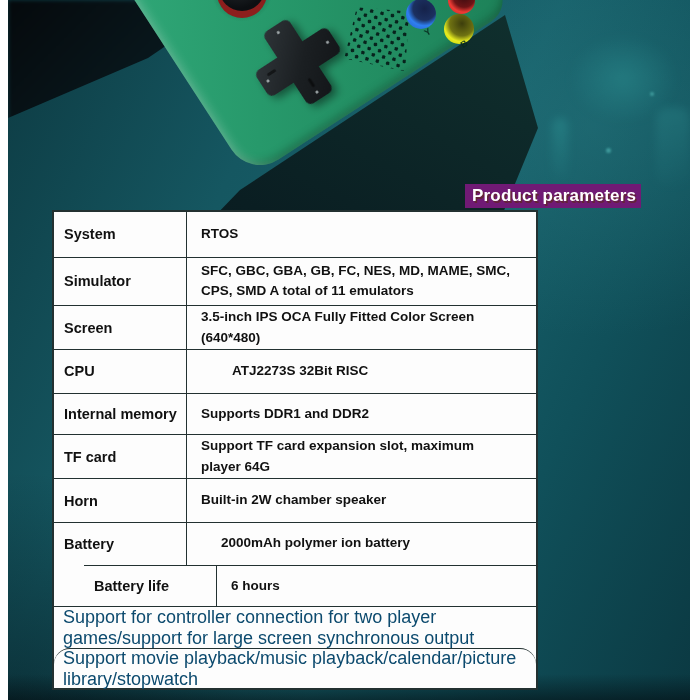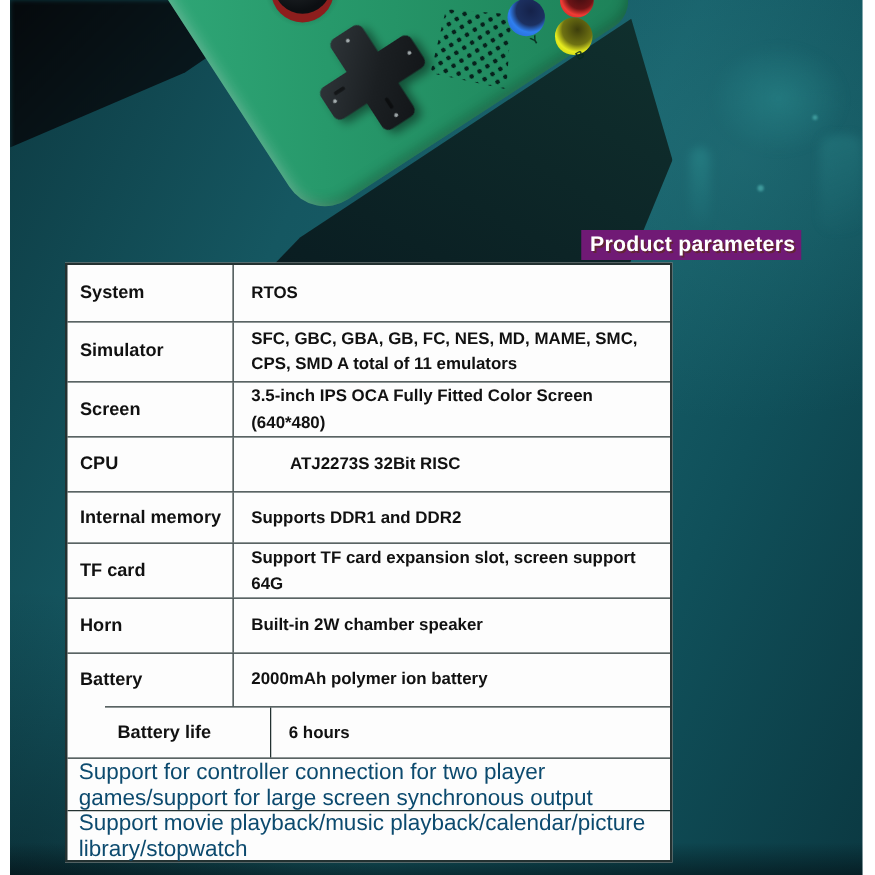--- a/index.html
+++ b/index.html
@@ -178,36 +178,36 @@
       <div class="cell cell-value">ATJ2273S 32Bit RISC</div>
     </div>
 
     <div class="spec-row" style="flex:42 0 0;">
       <div class="cell cell-label">Internal memory</div>
       <div class="cell cell-value">Supports DDR1 and DDR2</div>
     </div>
 
     <div class="spec-row" style="flex:44 0 0;">
       <div class="cell cell-label">TF card</div>
-      <div class="cell cell-value">Support TF card expansion slot, screen support 64G</div>
+      <div class="cell cell-value">Support TF card expansion slot, maximum player 64G</div>
     </div>
 
     <div class="spec-row" style="flex:44 0 0;">
       <div class="cell cell-label">Horn</div>
       <div class="cell cell-value">Built-in 2W chamber speaker</div>
     </div>
 
-    <div class="spec-row" style="flex:43 0 0;">
+    <div class="spec-row" style="flex:43 0 0;gap:20px;">
       <div class="cell cell-label">Battery</div>
       <div class="cell cell-value">2000mAh polymer ion battery</div>
     </div>
 
     <div class="spec-row" style="flex:42 0 0;margin-left:30px;">
       <div class="cell cell-label">Battery life</div>
       <div class="cell cell-value">6 hours</div>
     </div>
 
     <div class="footer-row" style="flex:42 0 0;">Support for controller connection for two player games/support for large screen synchronous output</div>
 
-    <div class="footer-row" style="flex:40 0 0;">Support movie playback/music playback/calendar/picture library/stopwatch</div>
+    <div class="footer-row" style="flex:40 0 0;border-radius:16px;">Support movie playback/music playback/calendar/picture library/stopwatch</div>
 
   </div>
 </div>
 
 </body></html>

